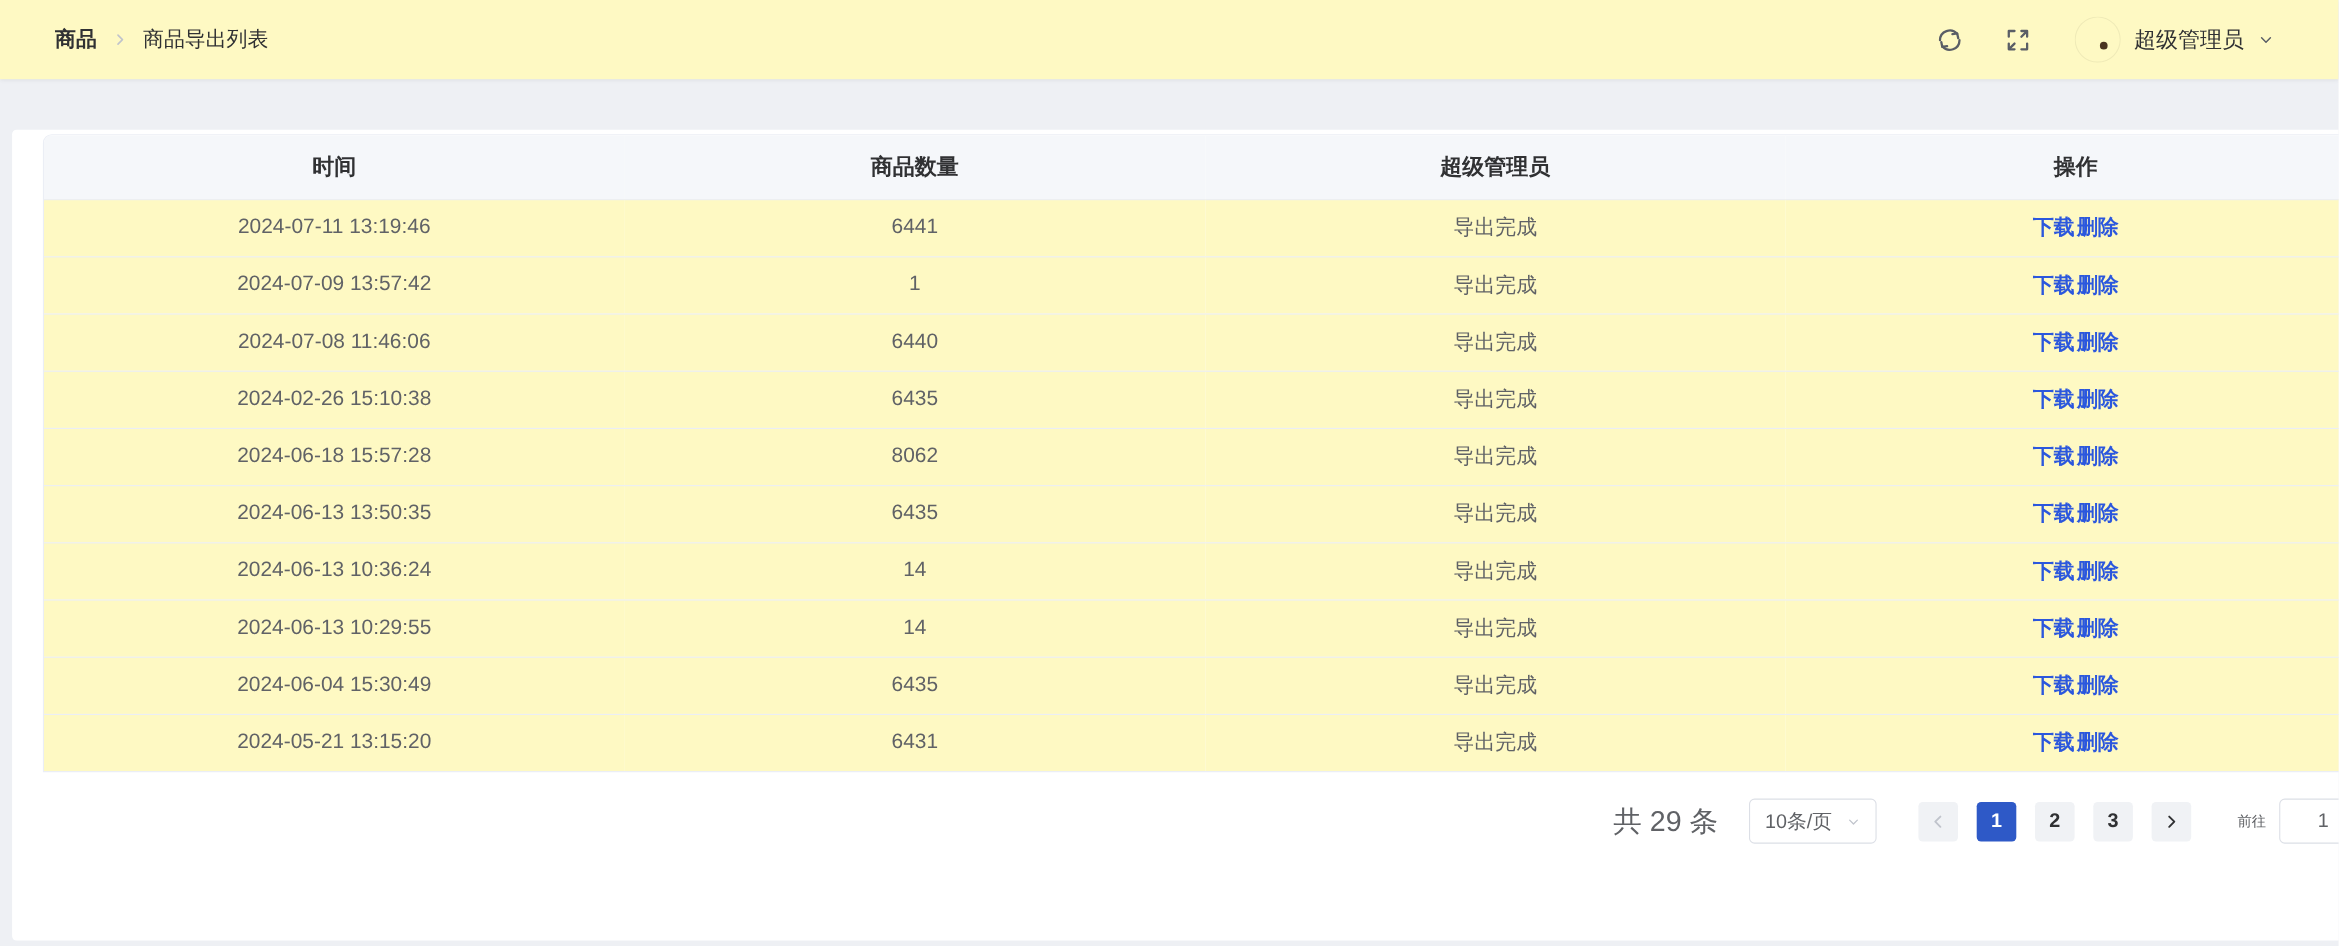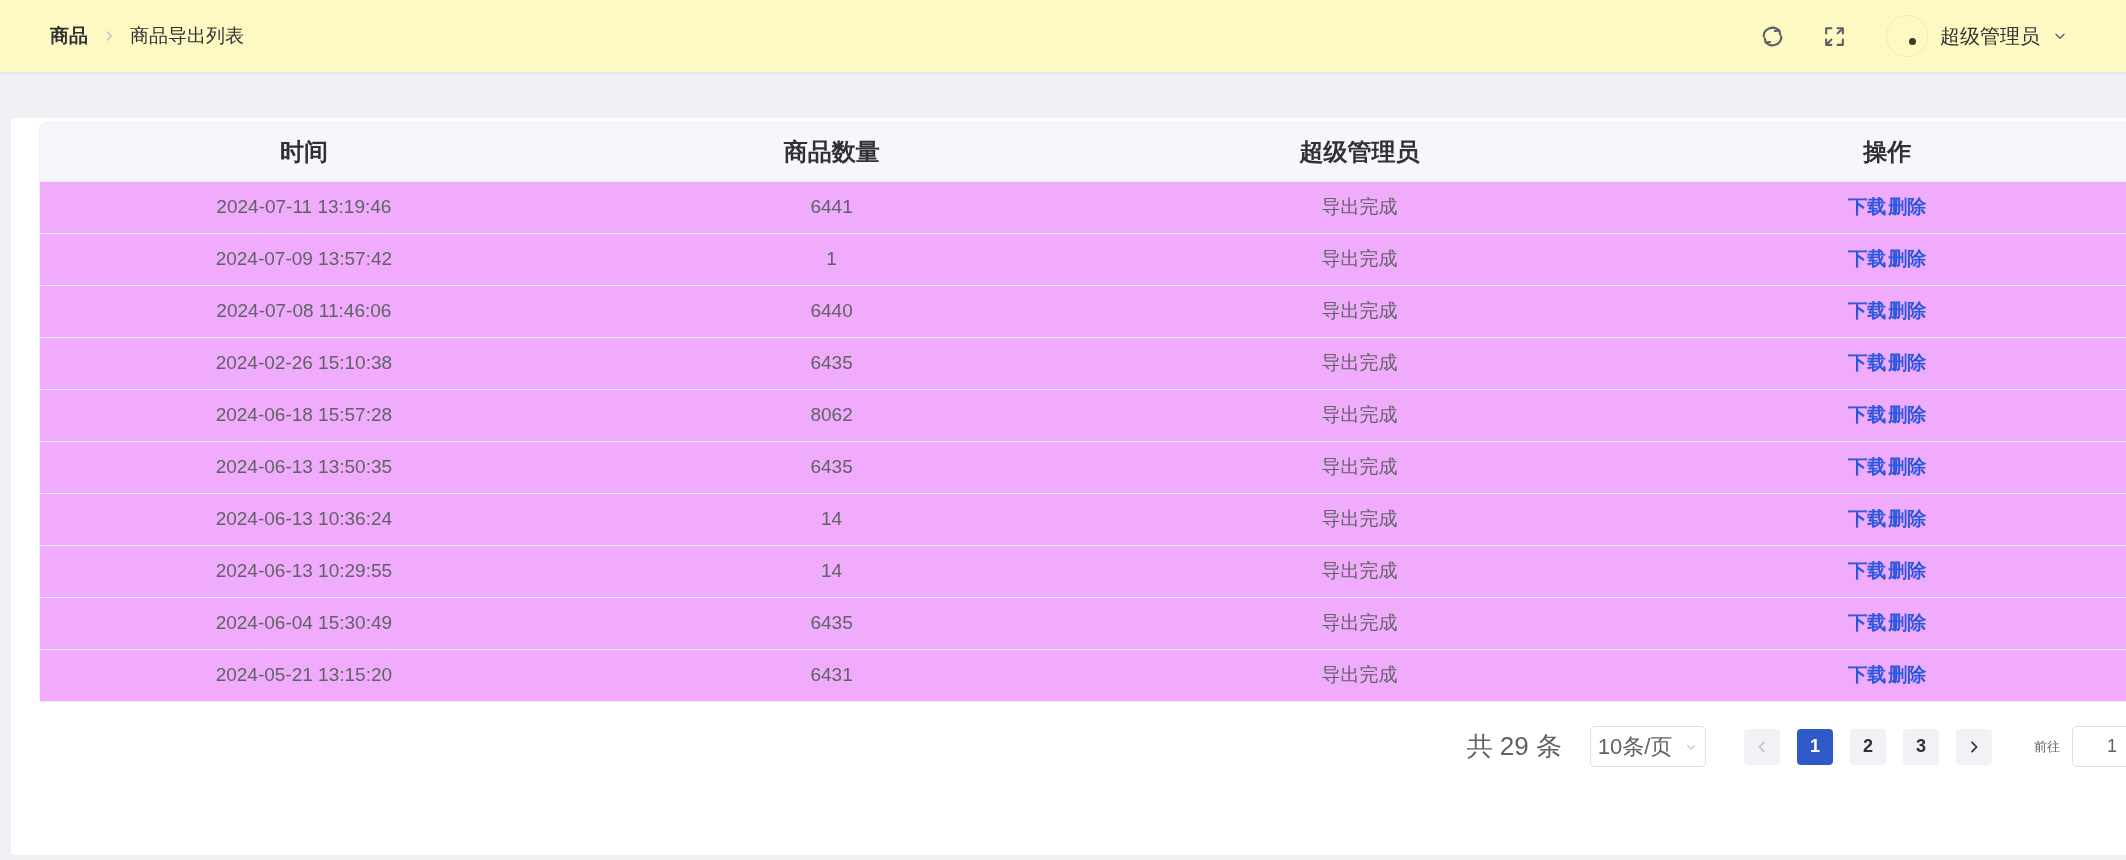--- a/index.html
+++ b/index.html
@@ -61,46 +61,46 @@
   }
 
   .table-wrap {
     border: 1px solid #ebeef5;
     border-radius: 8px 8px 0 0;
     overflow: hidden;
   }
   table { width: 100%; border-collapse: collapse; table-layout: fixed; }
   thead th {
     height: 58px; background: var(--table-header-bg, #f5f7fa);
-    font-size: 24px; font-weight: 600; color: #303133;
+    font-size: 20px; font-weight: 600; color: #303133;
     text-align: center; padding: 0;
   }
   tbody td {
     height: 52px; text-align: center;
     font-size: 19px; color: #606266;
     border-top: 1px solid #ebeef5; padding: 0;
-    background: #f0abfc;
+    background: #fef9c3;
   }
   td.ops a {
     color: var(--accent-link, #2b57dd);
     font-weight: 600; text-decoration: none;
     margin: 0 1px; cursor: pointer;
   }
 
   
   .pagination {
     display: flex; align-items: center; justify-content: flex-end;
     margin-top: 24px; height: 41px;
   }
   .total { font-size: 26px; color: #606266; margin-right: 28px; white-space: nowrap; }
   .page-size-select {
     width: 116px; height: 41px;
     border: 1px solid #dcdfe6; border-radius: 5px; background: #fff;
     display: flex; align-items: center; justify-content: center; gap: 12px;
-    font-size: 22px; color: #606266; cursor: pointer; margin-right: 38px;
+    font-size: 18px; color: #606266; cursor: pointer; margin-right: 38px;
   }
   .page-size-select .caret { color: #c0c4cc; }
   .pager-group { display: flex; align-items: center; gap: 17px; }
   .pager-btn {
     min-width: 36px; height: 36px; padding: 0 6px;
     border: none; border-radius: 4px;
     background: #f0f2f5; color: #303133;
     font-family: inherit; font-size: 18px; font-weight: 700;
     display: flex; align-items: center; justify-content: center;
     cursor: pointer;

